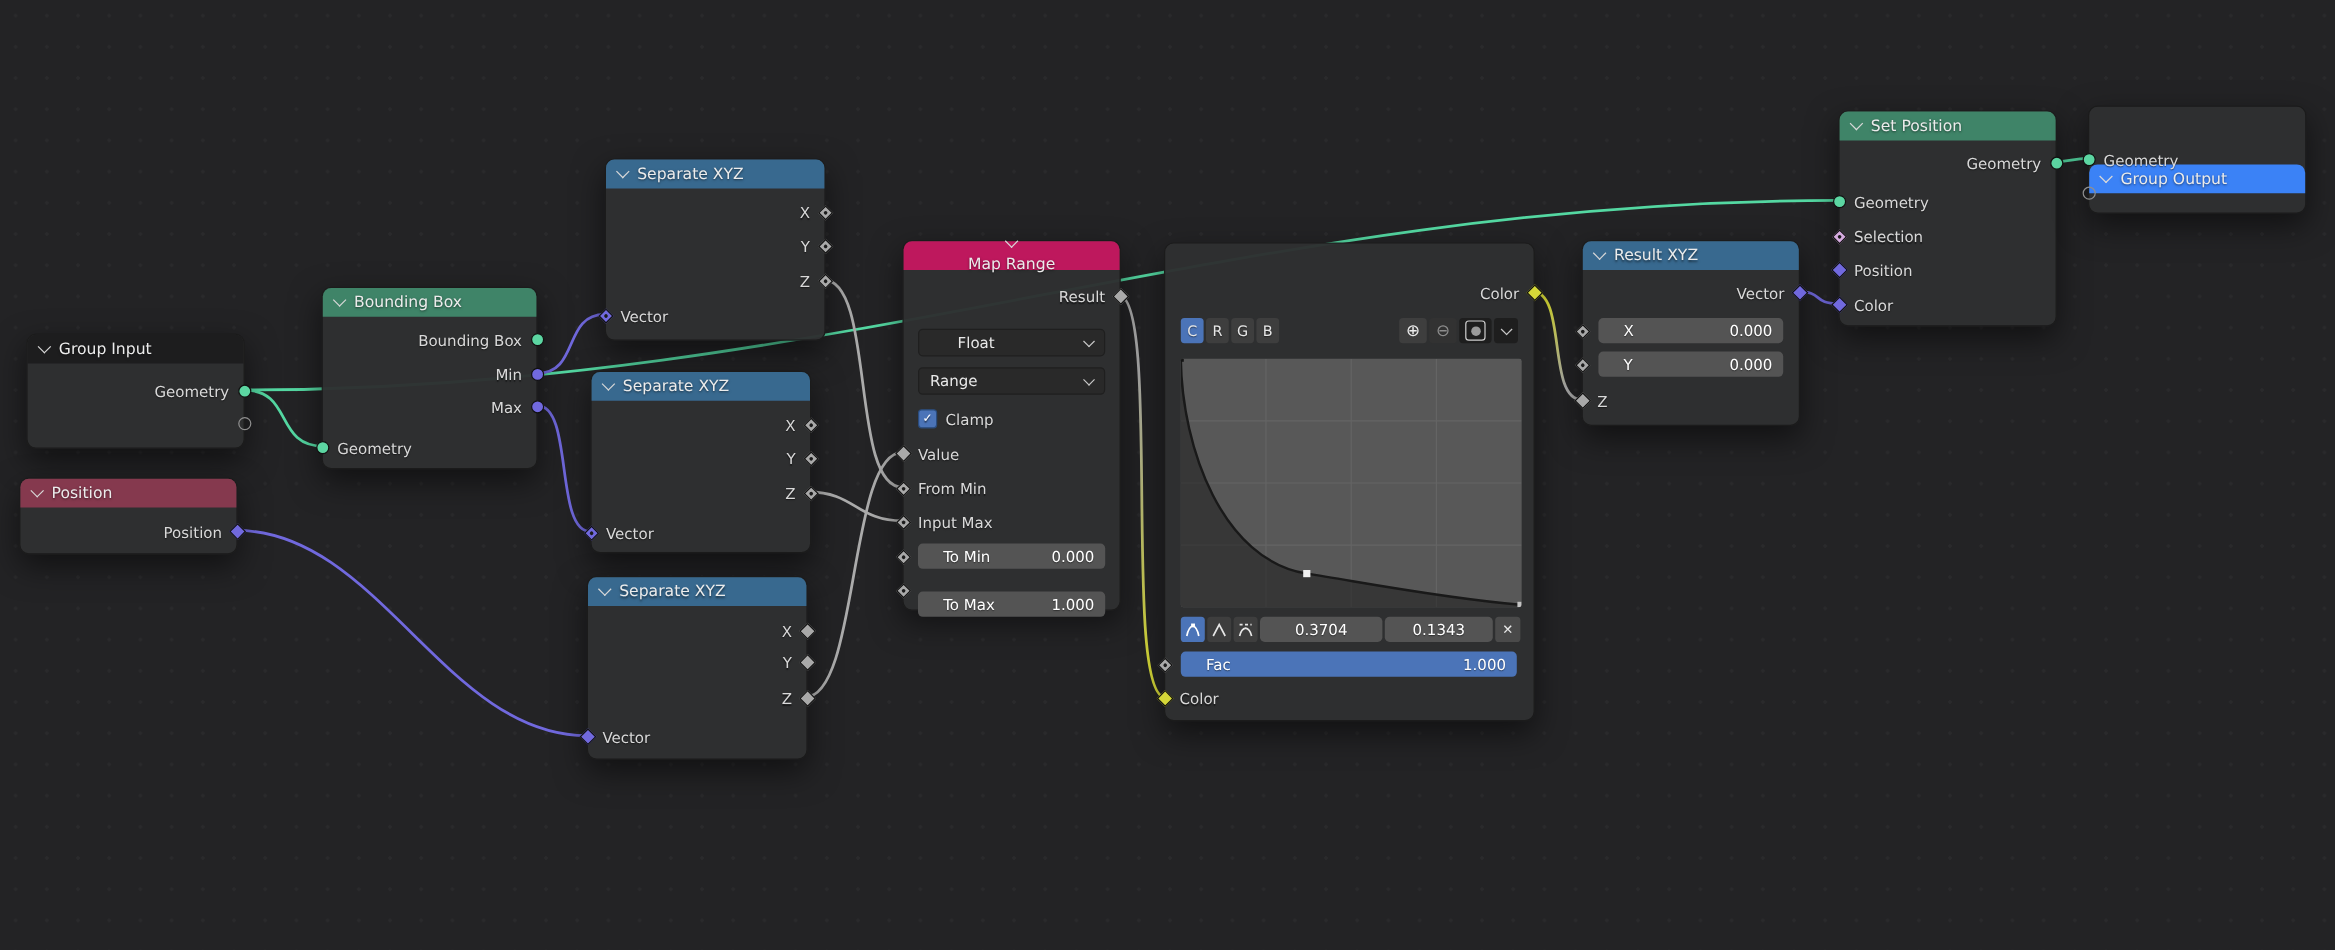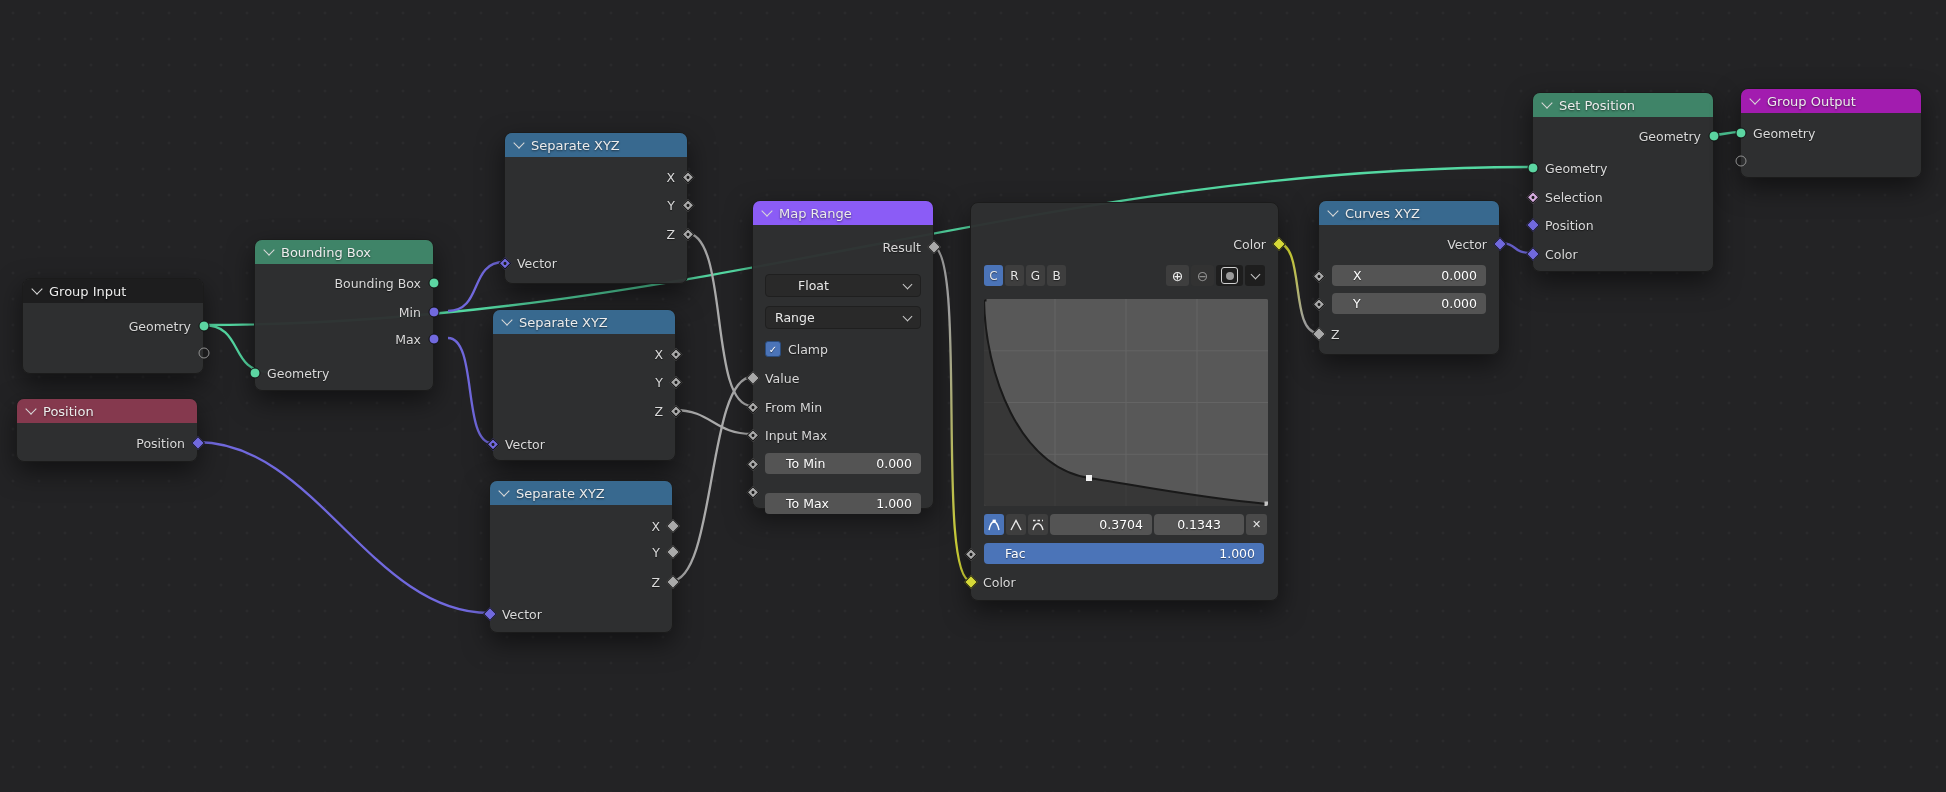--- a/index.html
+++ b/index.html
@@ -116,21 +116,21 @@
     <div class="hdr" style="background:#85394e;">
       <span class="chev"></span>
       <span>Position</span>
     </div>
     <div class="row out" style="top:33px;">
         <span>Position</span>
       </div>
     <span class="sock diamond big purple" style="left:181px;top:44px;"></span>
   </div>
 
-  <div class="node" style="left:254px;top:239px;width:178px;height:150px;text-align:center;">
+  <div class="node" style="left:268px;top:239px;width:178px;height:150px;text-align:center;">
     <div class="hdr" style="background:#3f8468;">
       <span class="chev"></span>
       <span>Bounding Box</span>
     </div>
     <div class="row out" style="top:32px;">
         <span>Bounding Box</span>
       </div>
     <div class="row out" style="top:61px;">
         <span>Min</span>
       </div>
@@ -209,21 +209,21 @@
     <div class="row" style="top:122px;">
         <span>Vector</span>
       </div>
     <span class="sock diamond big gray" style="left:183px;top:45px;"></span>
     <span class="sock diamond big gray" style="left:183px;top:71px;"></span>
     <span class="sock diamond big gray" style="left:183px;top:101px;"></span>
     <span class="sock diamond big purple" style="left:0px;top:133px;"></span>
   </div>
 
   <div class="node" style="left:752px;top:200px;width:180px;height:307px;">
-    <div class="hdr" style="background:#8b5cf6;">
+    <div class="hdr" style="background:#be185d;flex-direction:column;">
       <span class="chev"></span>
       <span>Map Range</span>
     </div>
     <div class="row out" style="top:35px;">
         <span>Result</span>
       </div>
     <div class="dd" style="left:12px;right:12px;top:73px;padding-left:32px;">
       <span>Float</span>
       <span class="dchev"></span>
     </div>
@@ -314,21 +314,21 @@
         <svg width="14" height="14" viewBox="0 0 14 14">
             <path d="M2 12 L7 2.5 L12 12" fill="none" stroke="#e6e6e6" stroke-width="1.4"></path>
           </svg>
       </span>
       <span class="hbtn">
         <svg width="14" height="14" viewBox="0 0 14 14">
             <path d="M2 12 Q3.5 6 7 5.5 Q10.5 6 12 12" fill="none" stroke="#e6e6e6" stroke-width="1.4"></path>
             <path d="M2 2.5 H12" stroke="#e6e6e6" stroke-width="1.4" stroke-dasharray="2.5 2"></path>
           </svg>
       </span>
-      <span class="field" style="position:static;width:84px;justify-content:flex-end;">
+      <span class="field" style="position:static;width:84px;justify-content:center;">
         <span>0.3704</span>
       </span>
       <span class="field" style="position:static;width:72px;justify-content:center;">
         <span>0.1343</span>
       </span>
       <span class="xbtn">✕</span>
     </div>
 
     <div class="field slider" style="left:13px;right:14px;top:340px;">
       <span class="lab-ind">Fac</span>
@@ -339,21 +339,21 @@
       </div>
 
     <span class="sock diamond big yellow" style="left:308px;top:41px;"></span>
     <span class="sock diamond dot gray" style="left:0px;top:351px;"></span>
     <span class="sock diamond big yellow" style="left:0px;top:379px;"></span>
   </div>
 
   <div class="node" style="left:1318px;top:200px;width:180px;height:153px;">
     <div class="hdr" style="background:#38698f;">
       <span class="chev"></span>
-      <span>Curves XYZ</span>
+      <span>Result XYZ</span>
     </div>
     <div class="row out" style="top:32px;">
         <span>Vector</span>
       </div>
     <div class="field" style="left:13px;right:13px;top:64px;">
       <span class="lab-ind">X</span>
       <span>0.000</span>
     </div>
     <div class="field" style="left:13px;right:13px;top:92px;">
       <span class="lab-ind">Y</span>
@@ -389,21 +389,21 @@
         <span>Color</span>
       </div>
     <span class="sock circle green" style="left:181px;top:43px;"></span>
     <span class="sock circle green" style="left:0px;top:75px;"></span>
     <span class="sock diamond dot pink" style="left:0px;top:104px;"></span>
     <span class="sock diamond big purple" style="left:0px;top:132px;"></span>
     <span class="sock diamond big purple" style="left:0px;top:161px;"></span>
   </div>
 
   <div class="node" style="left:1740px;top:88px;width:180px;height:88px;">
-    <div class="hdr" style="background:#a21caf;">
+    <div class="hdr" style="background:#3b82f6;margin-top:48px;">
       <span class="chev"></span>
       <span>Group Output</span>
     </div>
     <div class="row" style="top:33px;">
         <span>Geometry</span>
       </div>
     <span class="sock circle green" style="left:0px;top:44px;"></span>
     <span class="sock hollow" style="left:0px;top:72px;"></span>
   </div>
 

